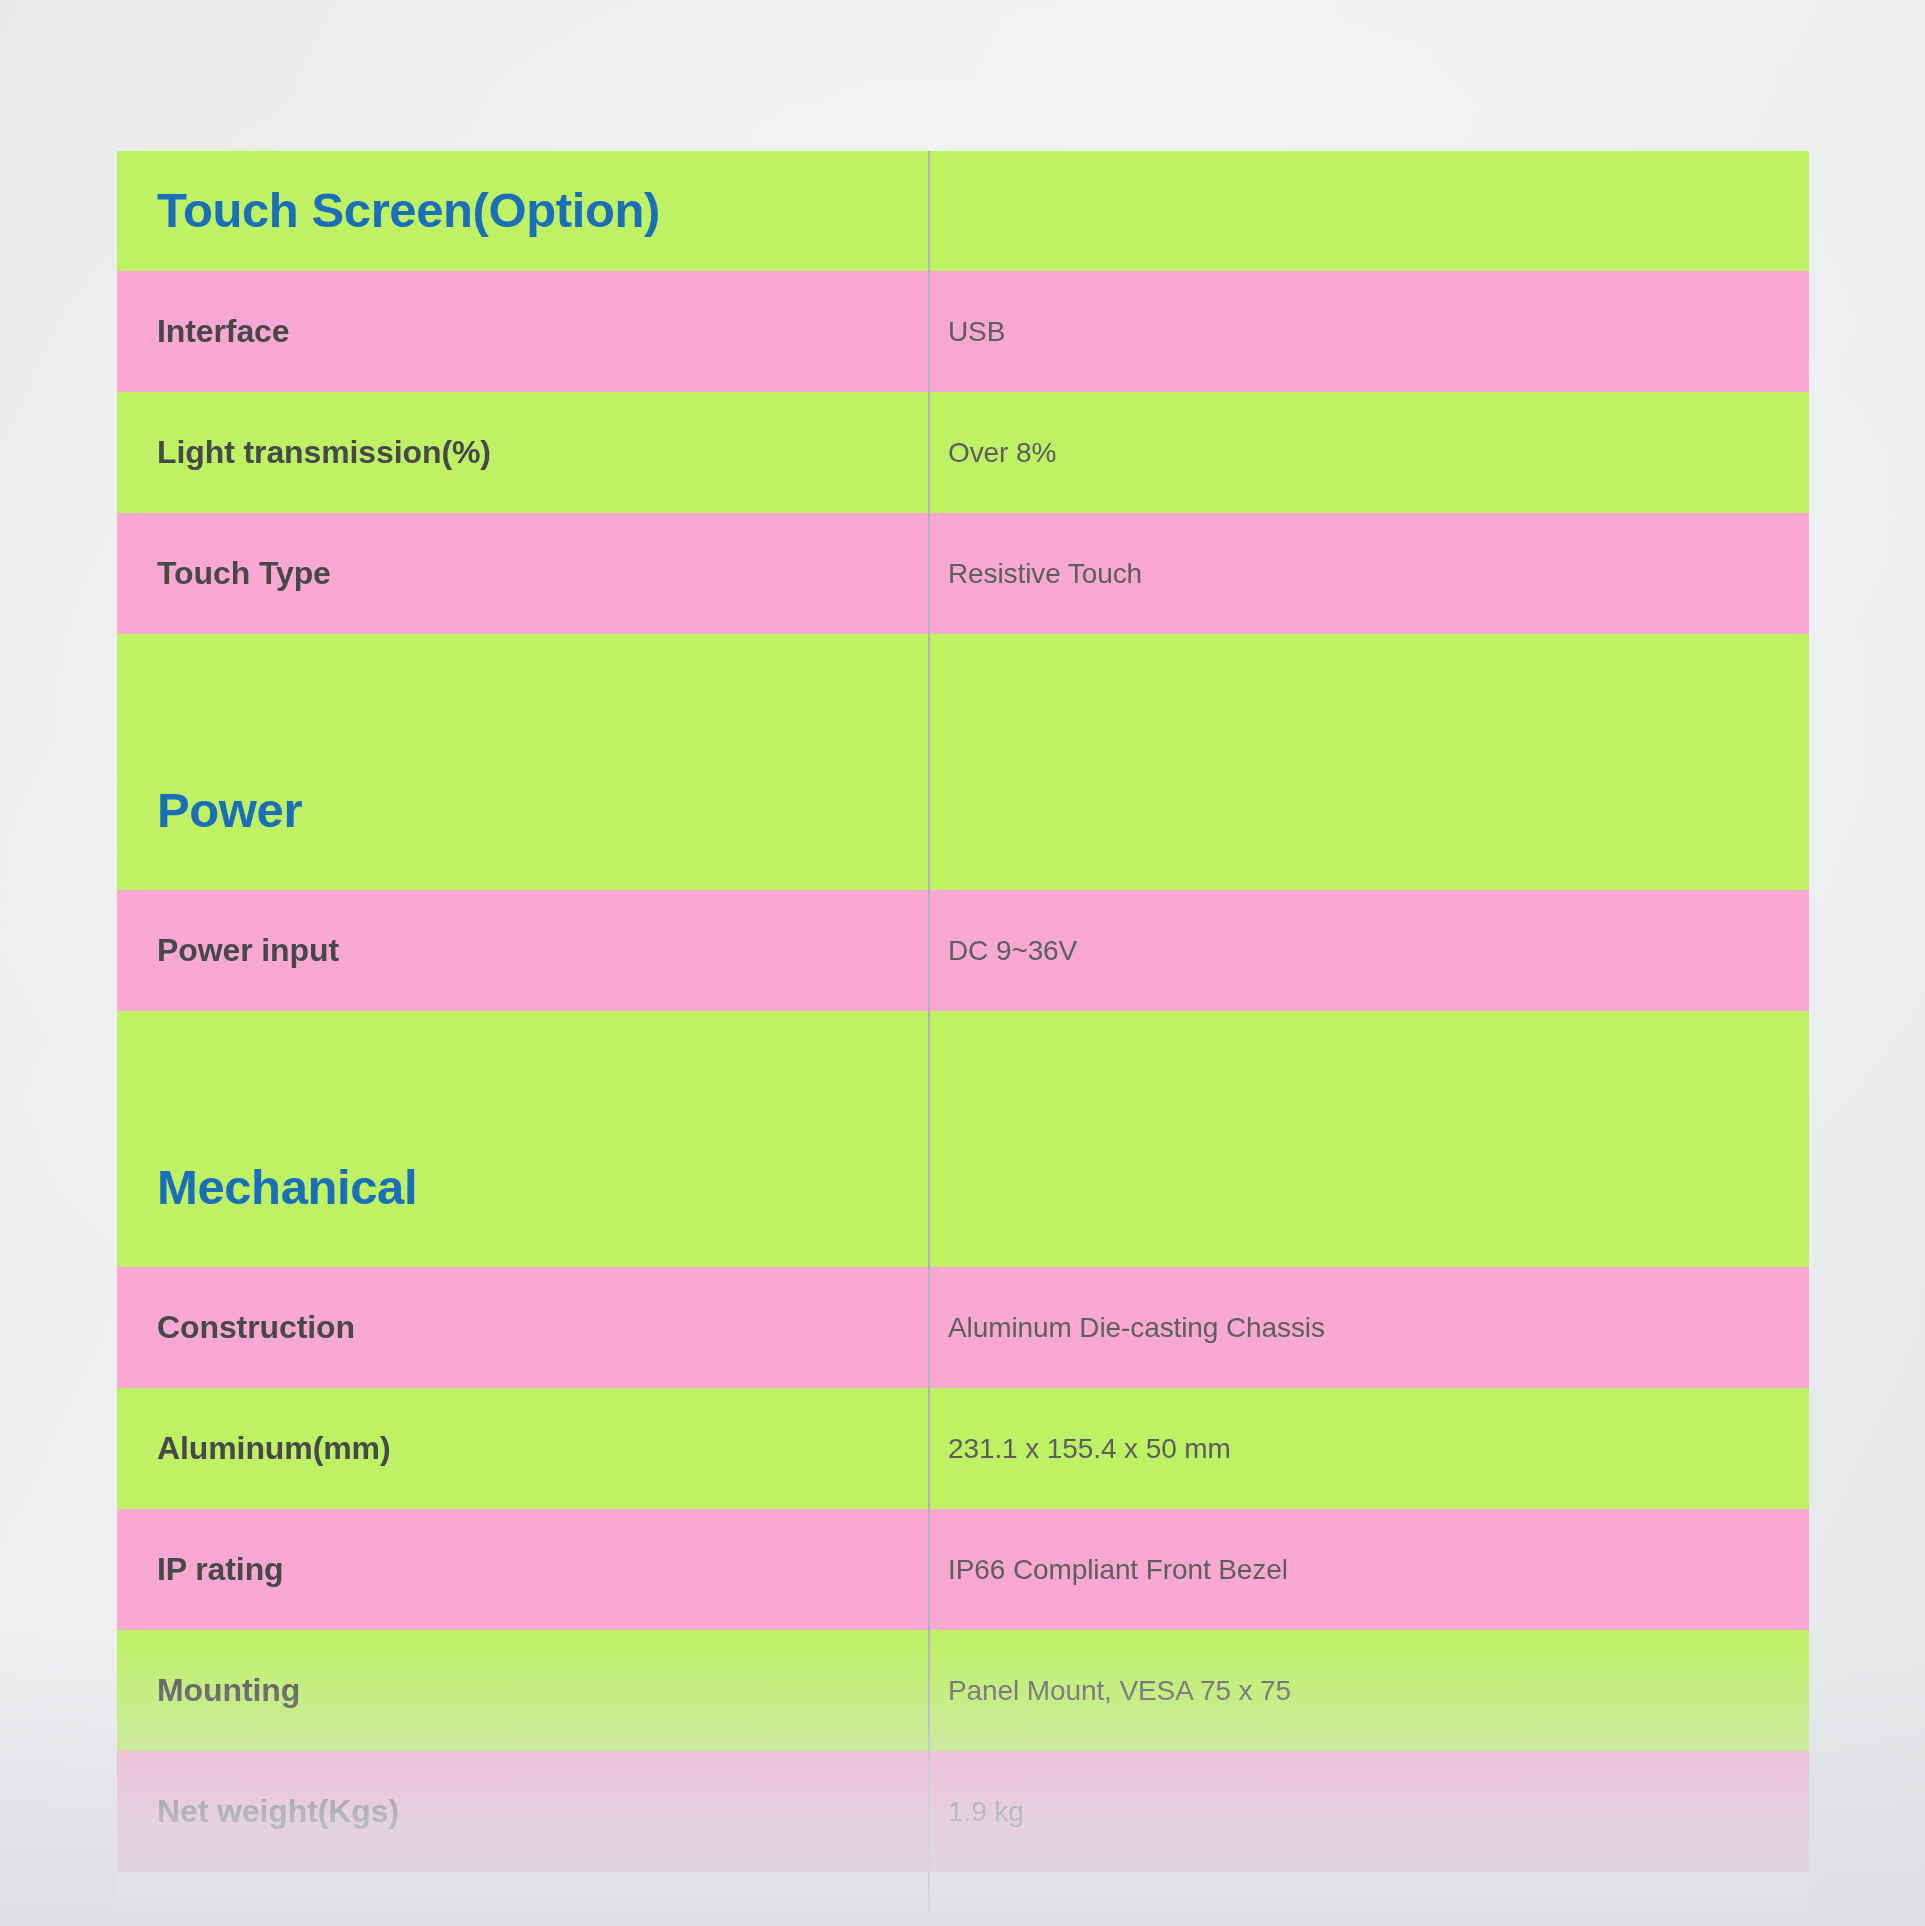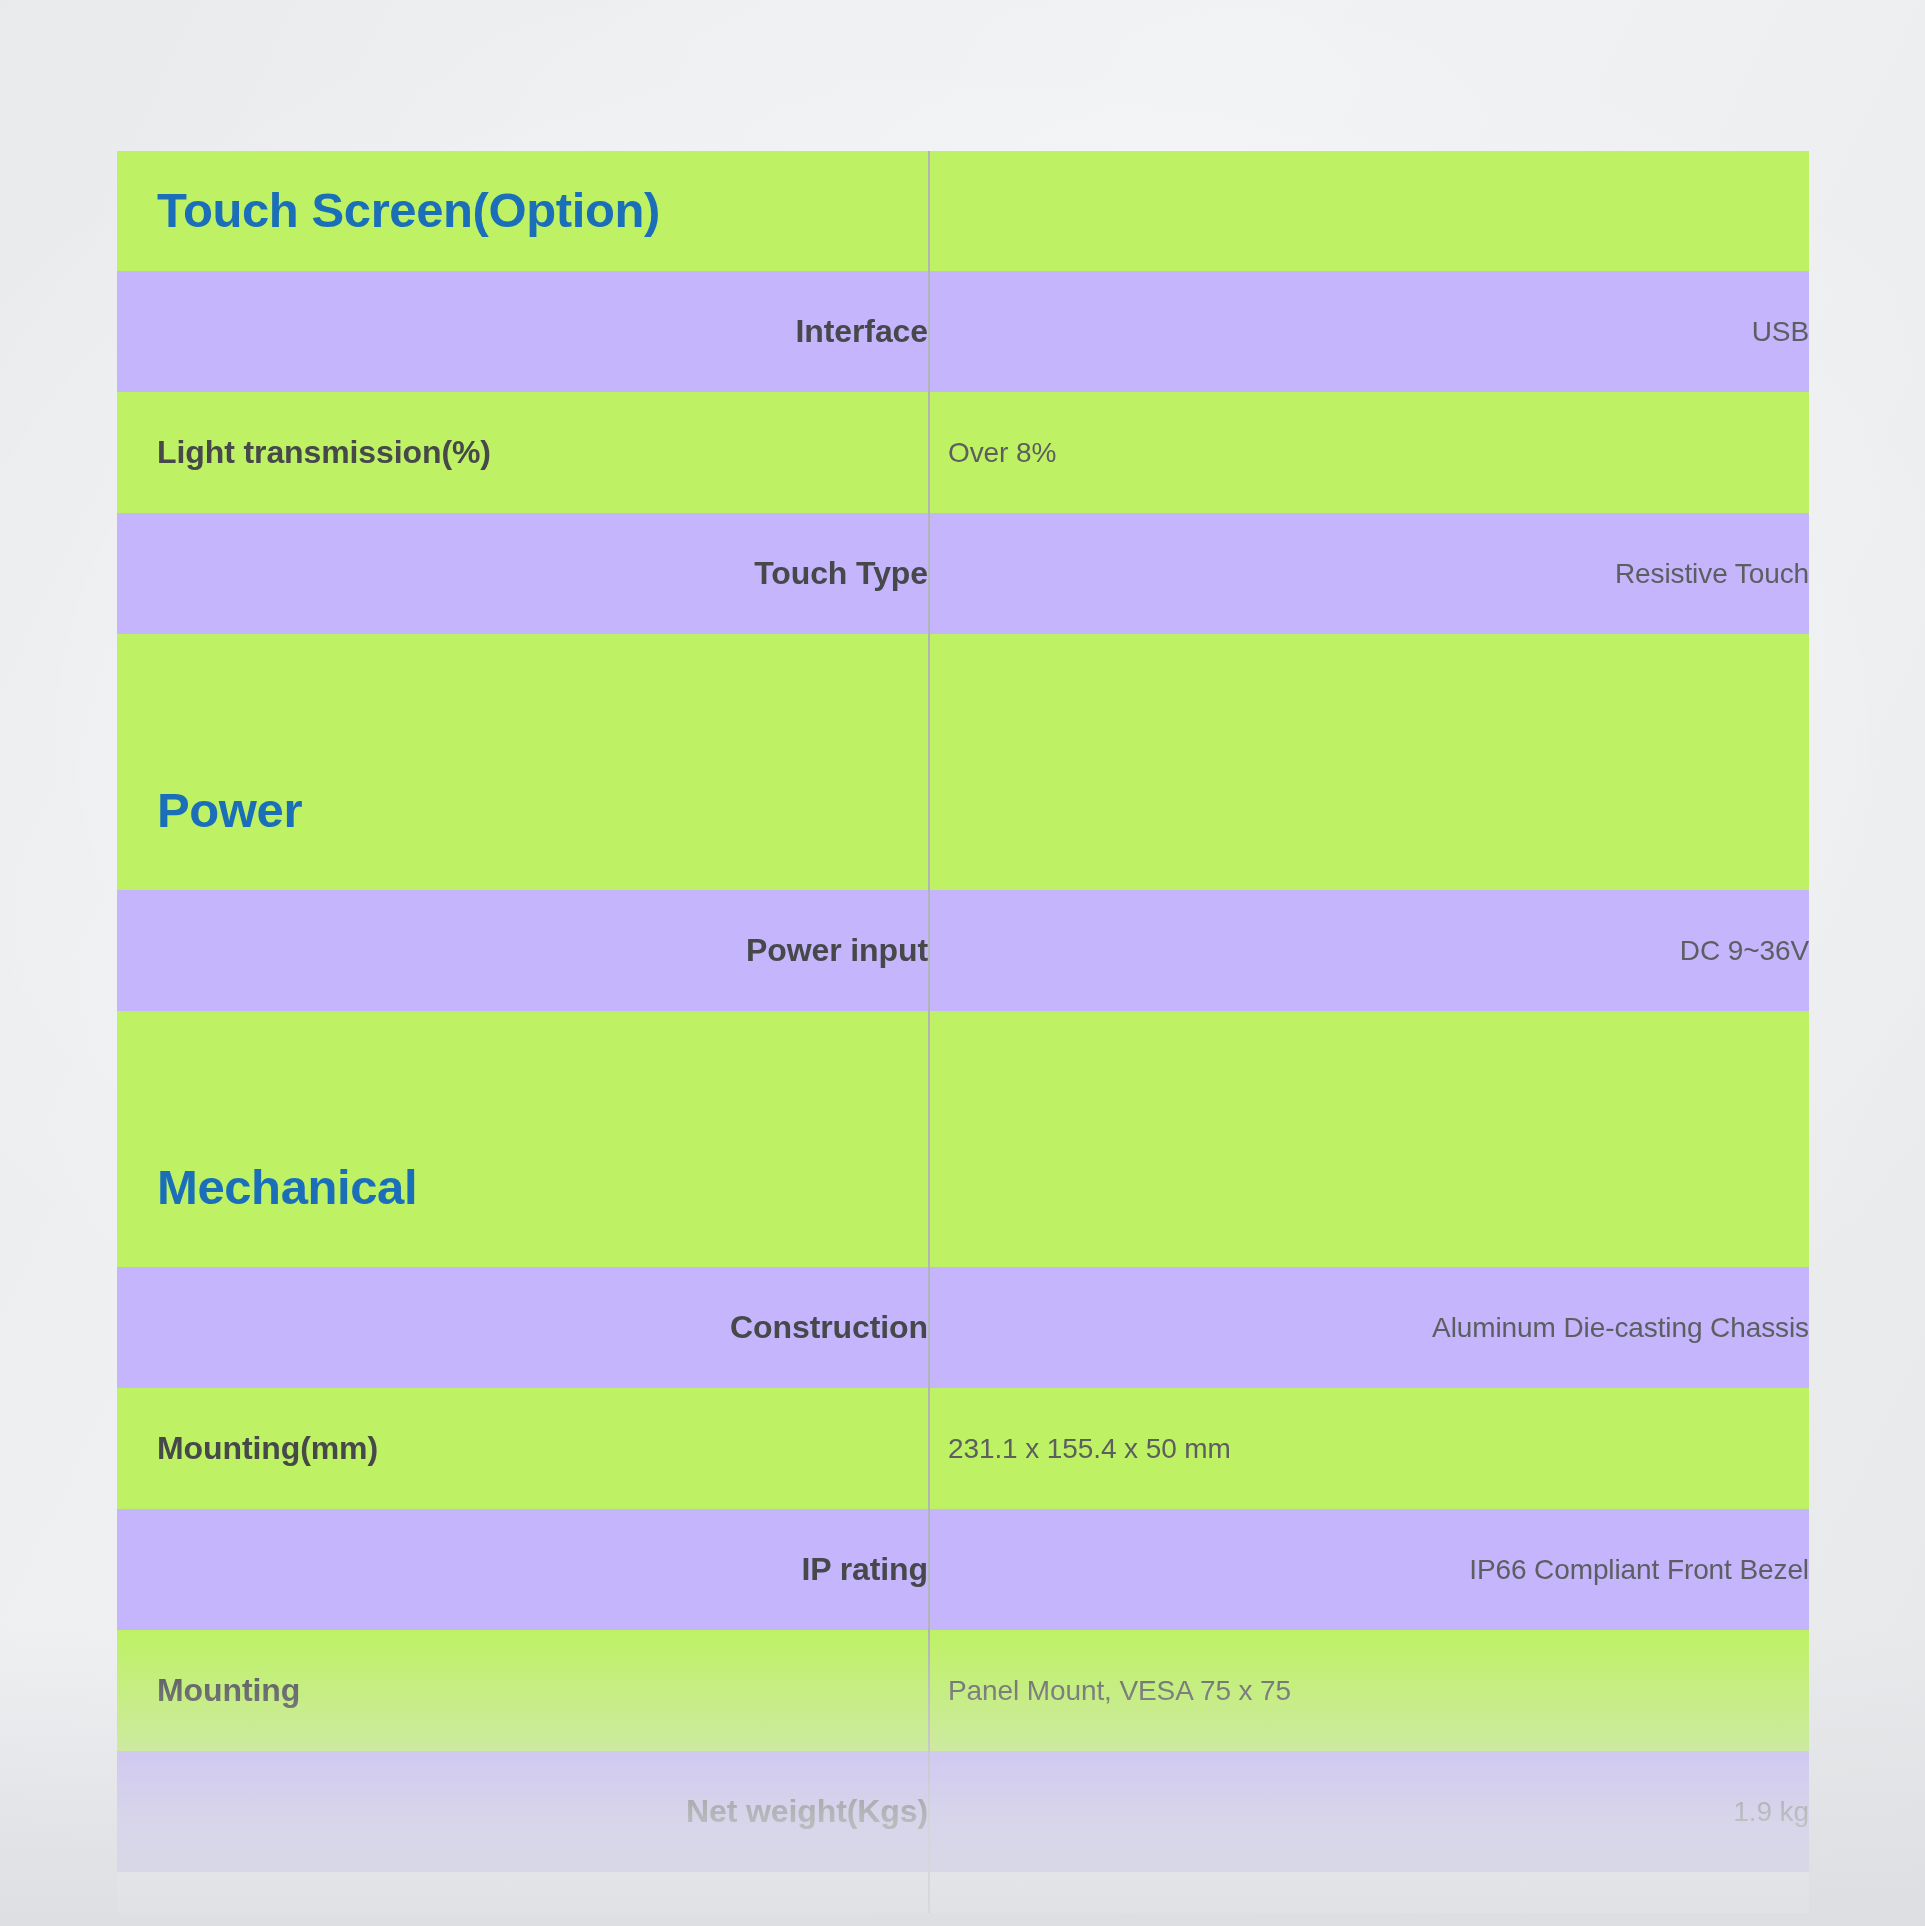--- a/index.html
+++ b/index.html
@@ -51,21 +51,21 @@
 
   .spec-table {
     width: 100%;
     border-collapse: collapse;
     table-layout: fixed;
   }
   .spec-table col.c-label { width: 812px; }
   .spec-table col.c-value { width: 880px; }
 
   .spec-table tr { background: #bef264; }
-  .spec-table tr.alt { background: #c4b5fd; text-align: right; }
+  .spec-table tr.alt { background: #f9a8d4; }
 
   .spec-table td {
     vertical-align: middle;
     padding: 0;
     border: 0;
   }
 
   
   .spec-table td.cell-label {
     border-right: 2.8px solid #b2b5b8;
@@ -192,21 +192,21 @@
           <td class="cell-label">
             <div class="lbl">Construction</div>
           </td>
           <td class="cell-value">
             <div class="val">Aluminum Die-casting Chassis</div>
           </td>
         </tr>
 
         <tr class="data-row">
           <td class="cell-label">
-            <div class="lbl">Mounting(mm)</div>
+            <div class="lbl">Aluminum(mm)</div>
           </td>
           <td class="cell-value">
             <div class="val">231.1 x 155.4 x 50 mm</div>
           </td>
         </tr>
 
         <tr class="data-row alt">
           <td class="cell-label">
             <div class="lbl">IP rating</div>
           </td>

